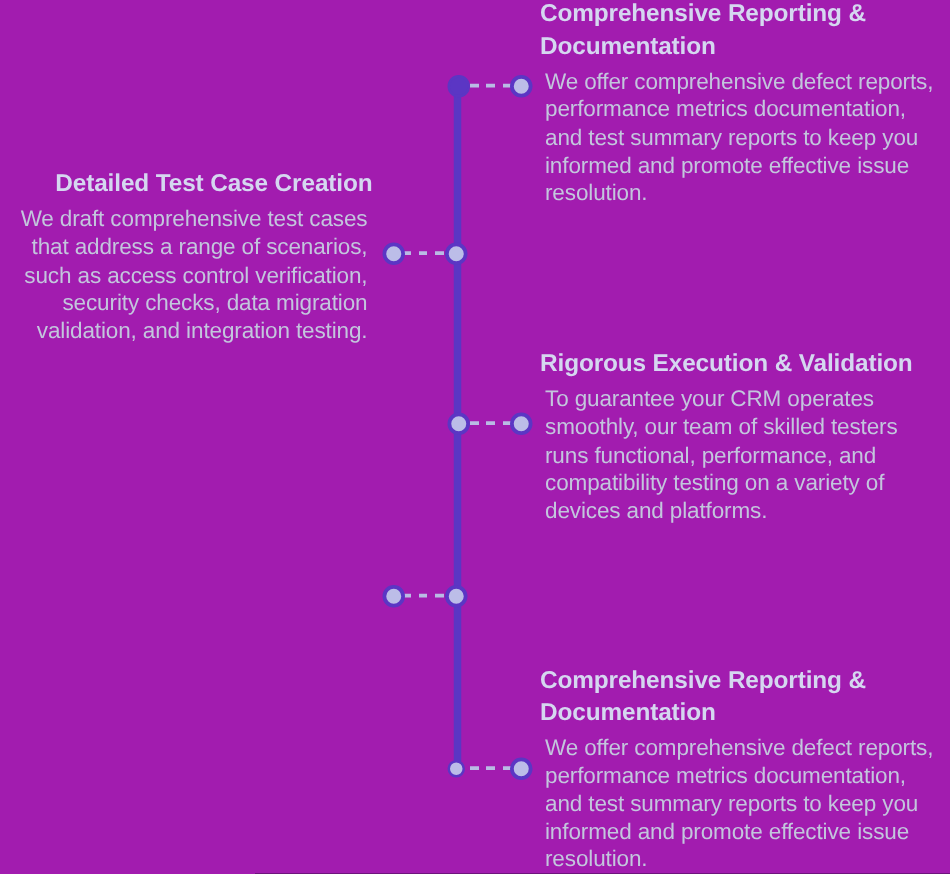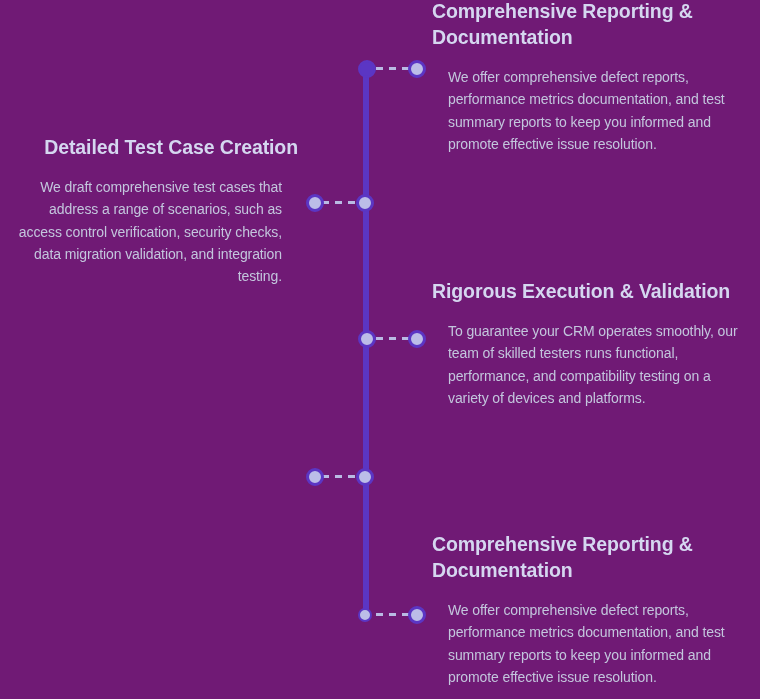--- a/index.html
+++ b/index.html
@@ -11,21 +11,21 @@
     height: 699px;
     background: #070418;
     font-family: "Liberation Sans", sans-serif;
     overflow: hidden;
   }
 
   #timeline {
     position: relative;
     width: 760px;
     height: 699px;
-    background: #701a75;
+    background: #a21caf;
   }
 
   
   .spine {
     position: absolute;
     left: 363px;
     top: 69px;
     width: 6px;
     height: 546px;
     background: #5b36c4;
@@ -95,22 +95,22 @@
 
   .block h3 {
     margin: 0 0 3px 0;
     font-size: 19.5px;
     line-height: 26px;
     font-weight: bold;
     color: #d5d7f0;
     letter-spacing: -0.1px;
   }
   .block p {
-    margin: 16px;
-    font-size: 14px;
+    margin: 4px;
+    font-size: 18px;
     line-height: 22.3px;
     color: #c3c6dd;
     letter-spacing: -0.1px;
   }
 
   
   #block-0 { top: -2px; }
   #block-1 { top: 134px; }
   #block-2 { top: 278px; }
   #block-3 { top: 398px; }

